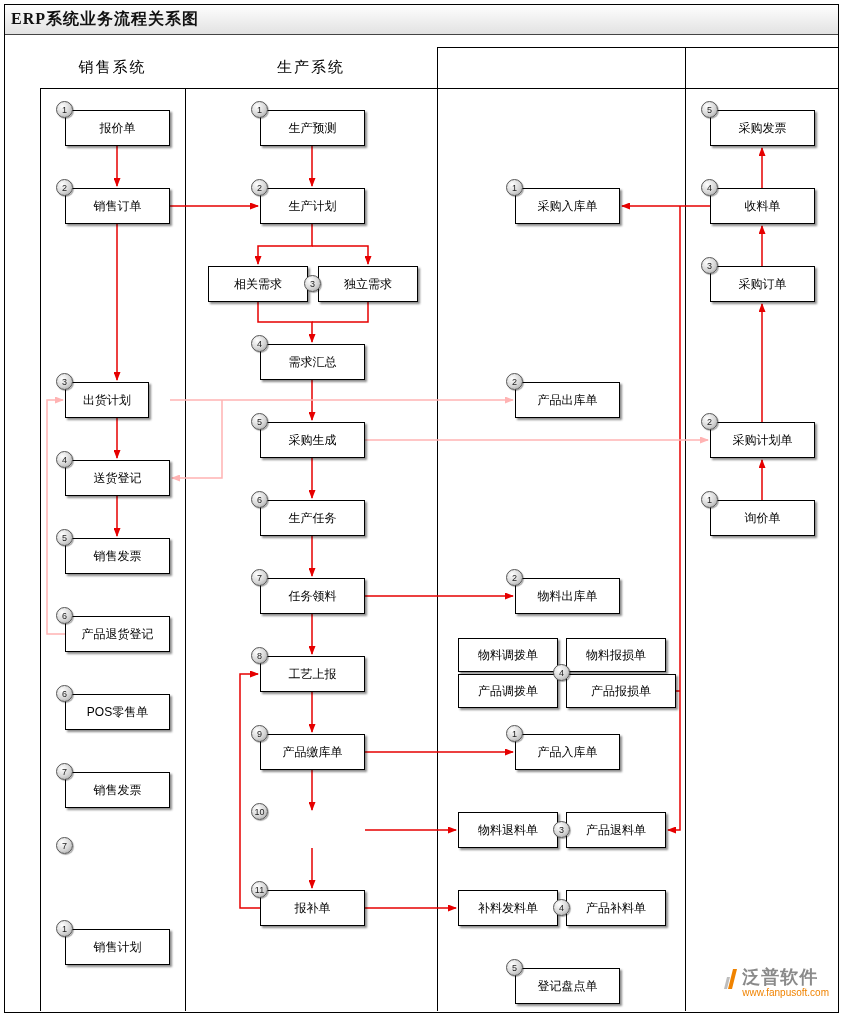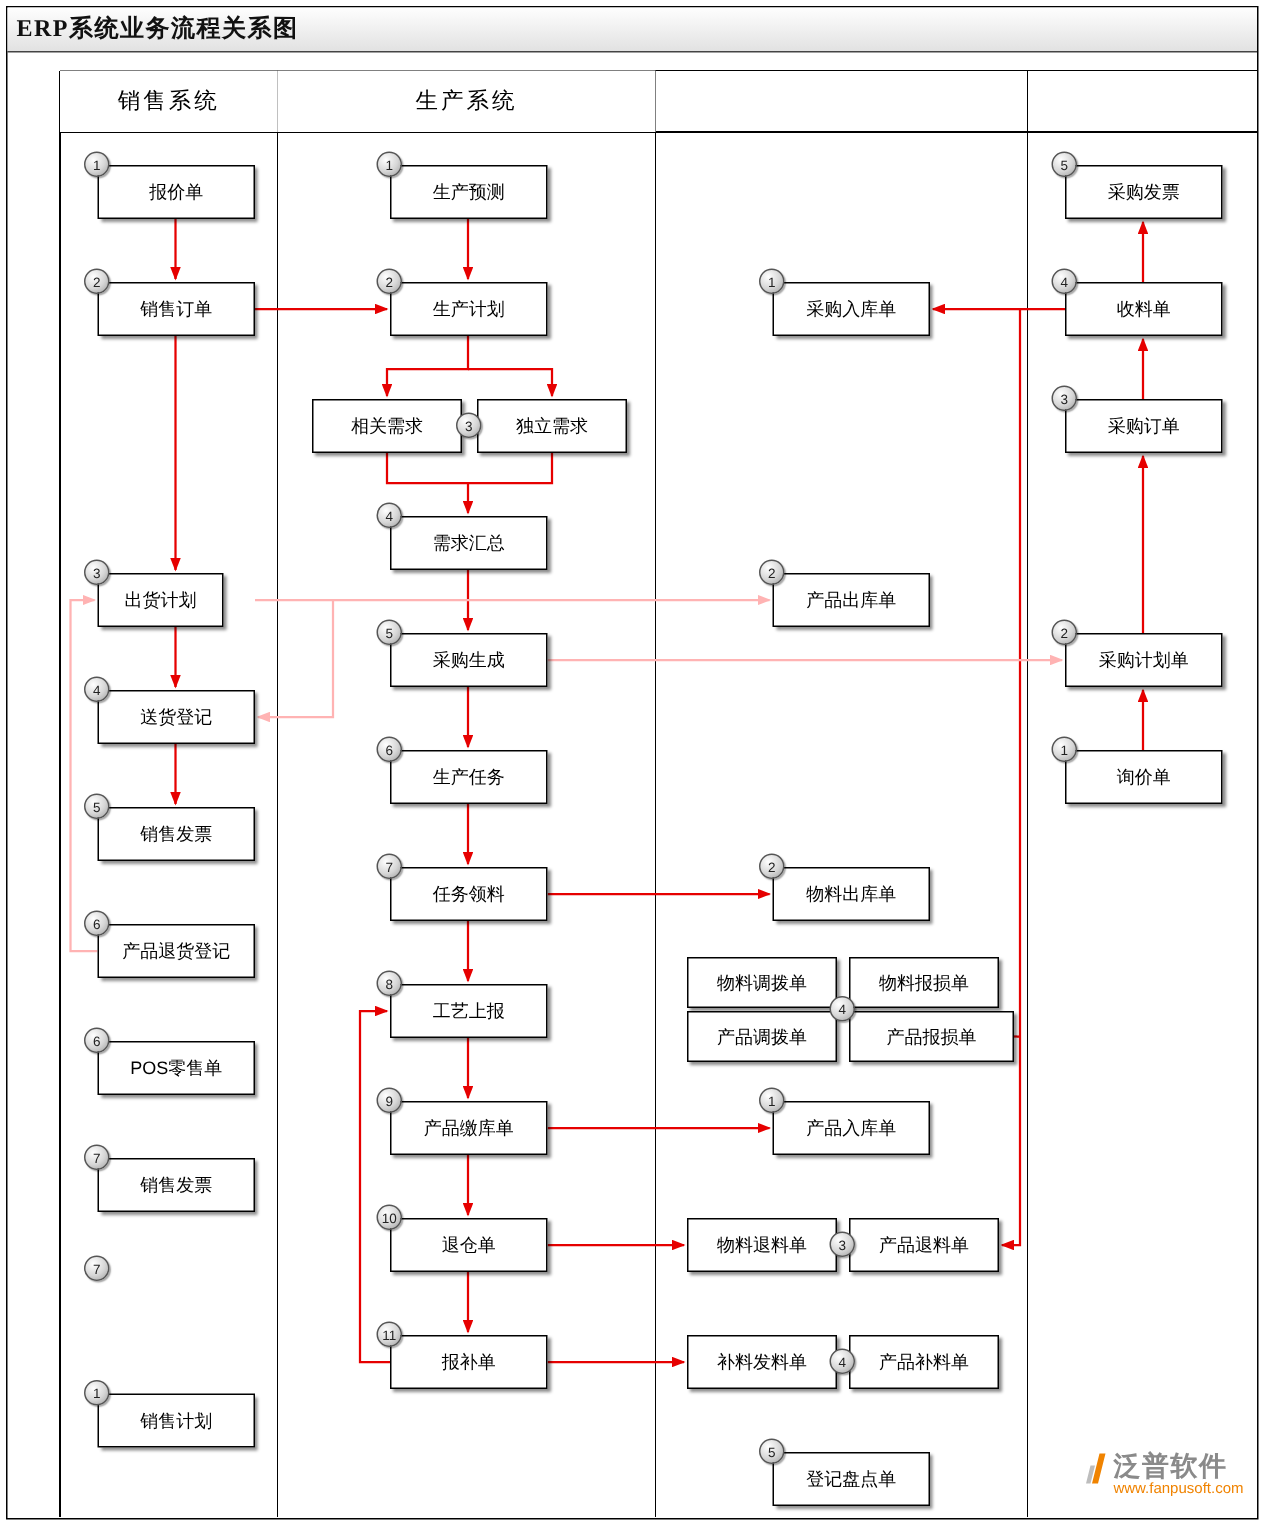--- a/index.html
+++ b/index.html
@@ -172,23 +172,20 @@
     </div>
     <div class="badge" style="left: 251px; top: 569px;">7</div>
     <div class="node" style="left: 260px; top: 656px; width: 105px; height: 36px;">
       <span>工艺上报</span>
     </div>
     <div class="badge" style="left: 251px; top: 647px;">8</div>
     <div class="node" style="left: 260px; top: 734px; width: 105px; height: 36px;">
       <span>产品缴库单</span>
     </div>
     <div class="badge" style="left: 251px; top: 725px;">9</div>
-    <div class="node" style="left: 260px; top: 812px; width: 105px; height: 36px;">
-      <span>退仓单</span>
-    </div>
     <div class="badge" style="left: 251px; top: 803px;">10</div>
     <div class="node" style="left: 260px; top: 890px; width: 105px; height: 36px;">
       <span>报补单</span>
     </div>
     <div class="badge" style="left: 251px; top: 881px;">11</div>
     <div class="node" style="left: 515px; top: 188px; width: 105px; height: 36px;">
       <span>采购入库单</span>
     </div>
     <div class="badge" style="left: 506px; top: 179px;">1</div>
     <div class="node" style="left: 515px; top: 382px; width: 105px; height: 36px;">

